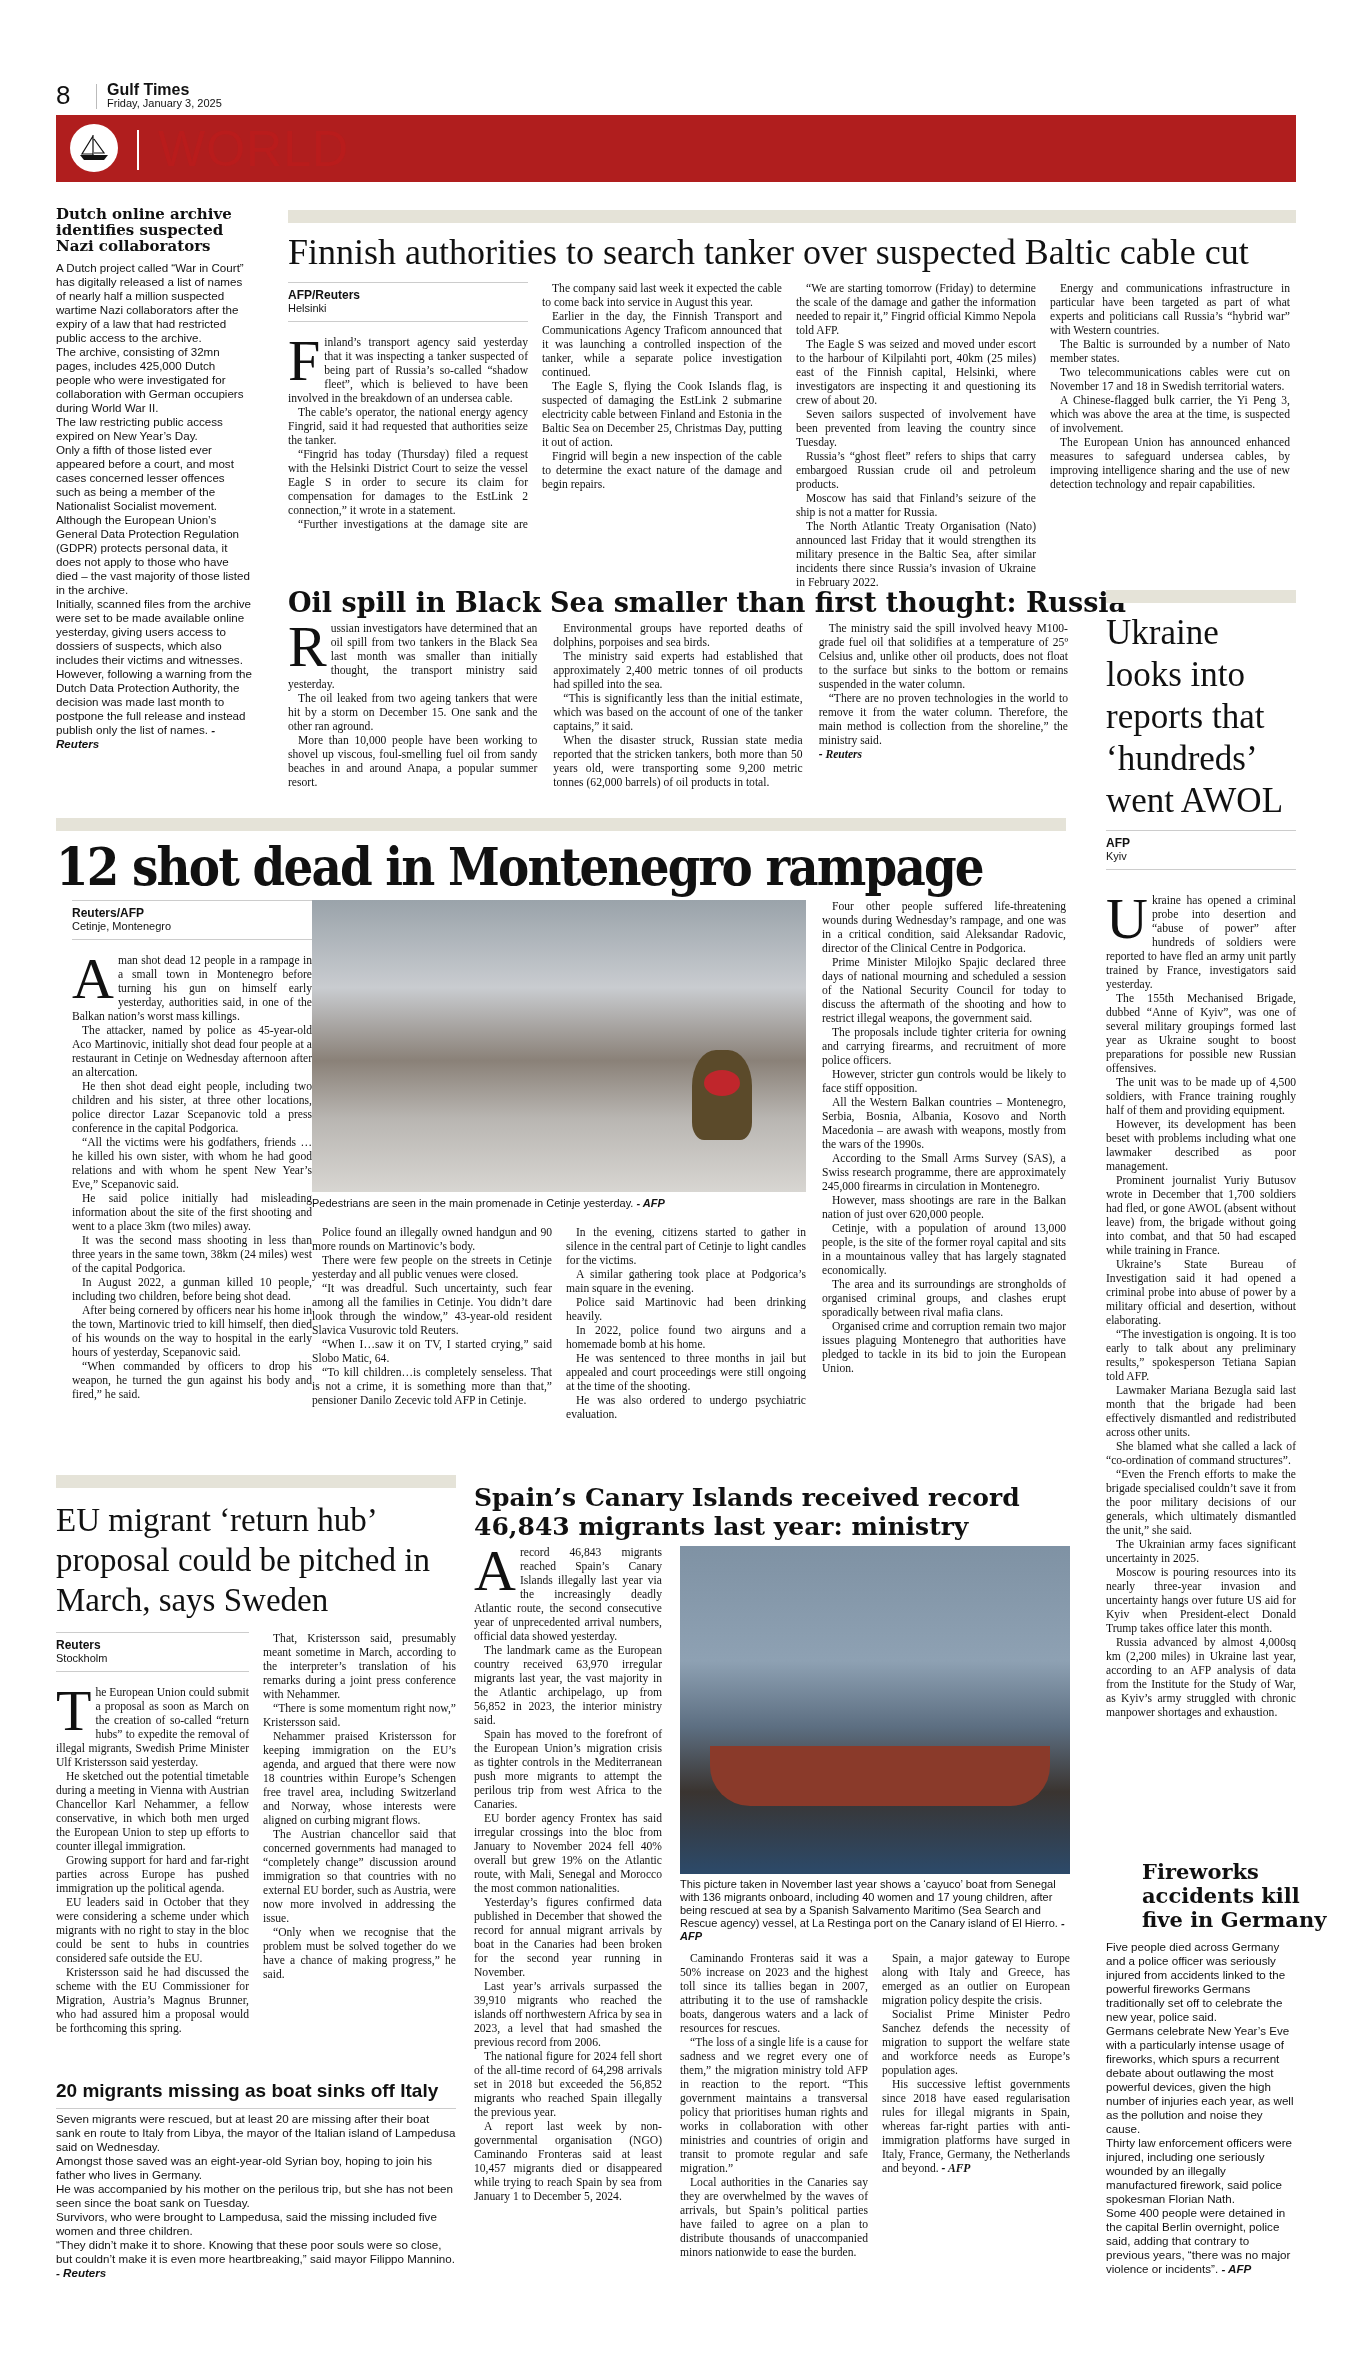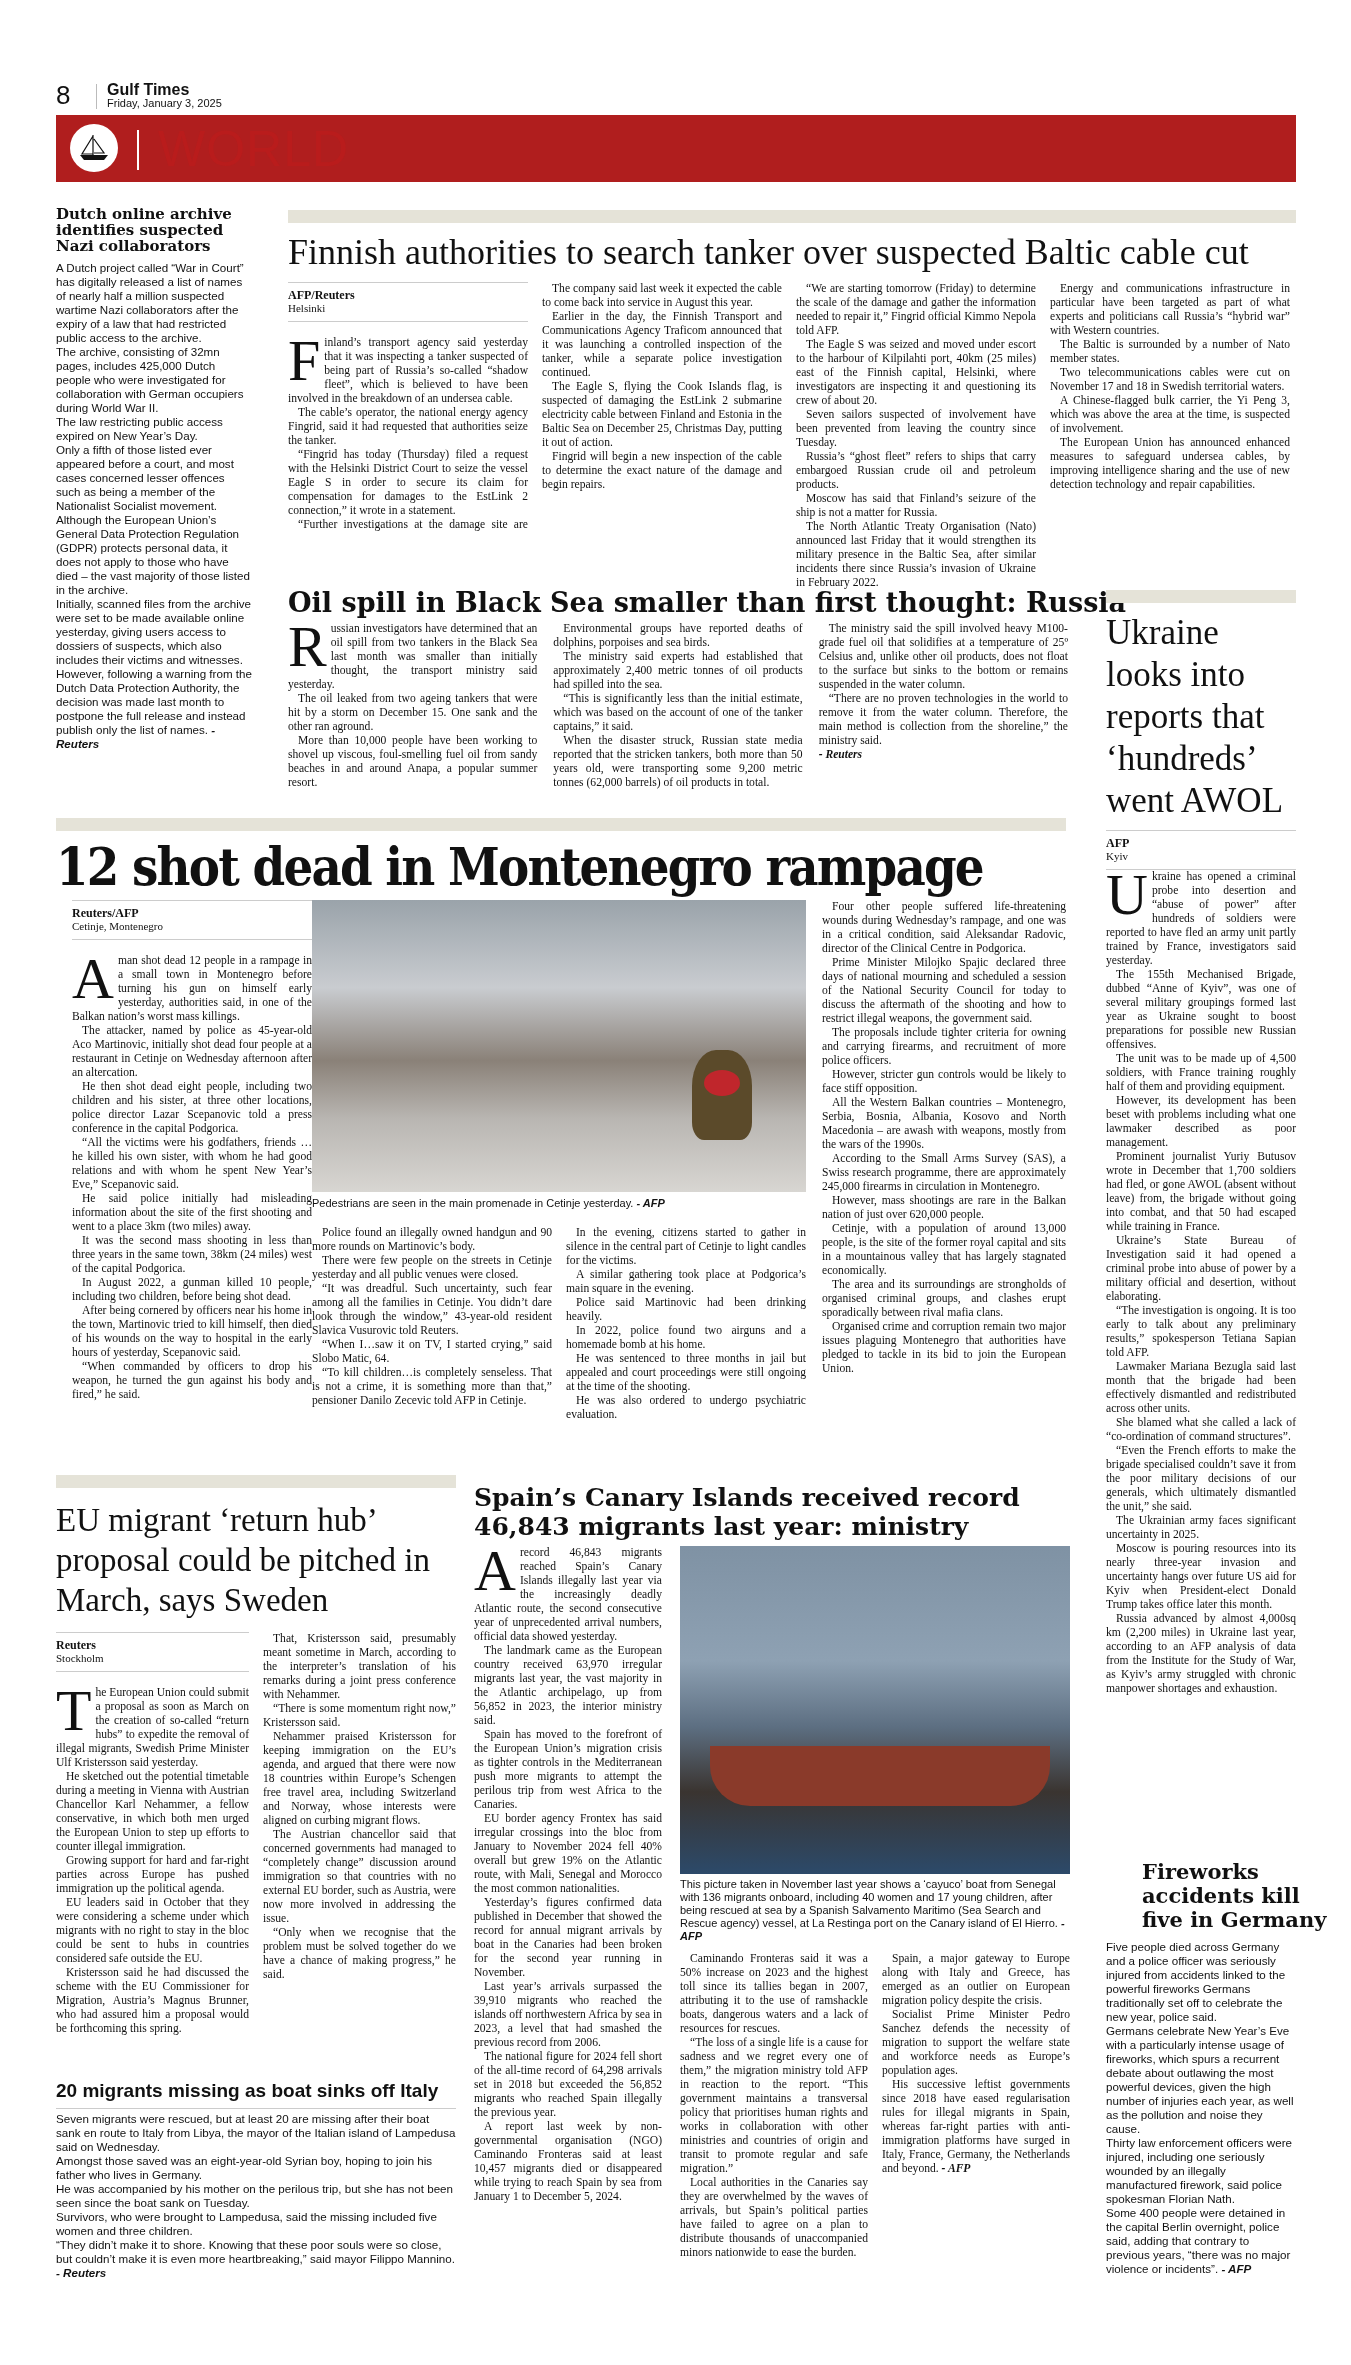--- a/index.html
+++ b/index.html
@@ -14,21 +14,21 @@
 .bannerbar{left:137px;top:130px;width:2px;height:40px;background:#fff}
 .section{left:158px;top:118px;font-family:"Liberation Sans",sans-serif;font-size:50px;font-weight:400;color:#b91c1c;letter-spacing:1px;line-height:62px}
 .greybar{background:#e5e3d8;height:13px}
 .hl-bold{font-family:"DejaVu Serif",serif;font-weight:bold;line-height:1.08}
 .hl-light{font-family:"Liberation Serif",serif;font-weight:normal;line-height:1.1}
 .brief p{font-family:"Liberation Sans",sans-serif;font-size:11.6px;line-height:14px}
 .col{font-family:"Liberation Serif",serif;font-size:11.6px;line-height:14px;text-align:justify;hyphens:auto}
 .col p{text-indent:10px}
 .col p.first{text-indent:0}
 .drop{float:left;font-family:"Liberation Serif",serif;font-size:58px;line-height:44px;padding-right:4px;padding-top:3px}
-.byline{border-top:1px solid #ccc;border-bottom:1px solid #ccc;padding:6px 0;font-family:Liberation Serif, serif;font-size:11px;line-height:13px}
+.byline{border-top:1px solid #ccc;border-bottom:1px solid #ccc;padding:6px 0;font-family:Liberation Sans, sans-serif;font-size:11px;line-height:13px}
 .byline b{font-size:12px}
 .caption{font-family:"Liberation Sans",sans-serif;font-size:11px;line-height:13px}
 .credit{font-weight:bold;font-style:italic}
 .photo1{background:linear-gradient(180deg,#9aa3aa 0%,#c9ccd0 30%,#8a8178 55%,#b9b6b2 75%,#d8d6d2 100%)}
 .photo2{background:linear-gradient(180deg,#7f92a4 0%,#8ea1b3 35%,#5d6f82 55%,#3a3430 75%,#2c4a6a 100%)}
 </style>
 </head>
 <body>
 
 <div class="abs pagenum">8</div>
@@ -105,21 +105,21 @@
   </div>
   <div class="col" style="width:250px">
     <p>The ministry said the spill involved heavy M100-grade fuel oil that solidifies at a temperature of 25º Celsius and, unlike other oil products, does not float to the surface but sinks to the bottom or remains suspended in the water column.</p>
     <p><span>“There are no proven technologies in the world to remove it from the water column. Therefore, the main method is collection from the shoreline,” the ministry said.</span><br><span class="credit">- Reuters</span></p>
   </div>
 </div>
 
 <div class="abs greybar" style="left:1106px;top:590px;width:190px"></div>
 <h1 class="abs hl-light" style="left:1106px;top:612px;width:190px;font-size:35px;line-height:42px">Ukraine looks into reports that ‘hundreds’ went AWOL</h1>
 <div class="abs col" style="left:1106px;top:830px;width:190px">
-  <div class="byline" style="margin-bottom:0"><b>AFP</b><br><span>Kyiv</span></div>
+  <div class="byline" style="margin-bottom:24px"><b>AFP</b><br><span>Kyiv</span></div>
   <p class="first"><span class="drop">U</span><span>kraine has opened a criminal probe into desertion and “abuse of power” after hundreds of soldiers were reported to have fled an army unit partly trained by France, investigators said yesterday.</span></p>
   <p>The 155th Mechanised Brigade, dubbed “Anne of Kyiv”, was one of several military groupings formed last year as Ukraine sought to boost preparations for possible new Russian offensives.</p>
   <p>The unit was to be made up of 4,500 soldiers, with France training roughly half of them and providing equipment.</p>
   <p>However, its development has been beset with problems including what one lawmaker described as poor management.</p>
   <p>Prominent journalist Yuriy Butusov wrote in December that 1,700 soldiers had fled, or gone AWOL (absent without leave) from, the brigade without going into combat, and that 50 had escaped while training in France.</p>
   <p>Ukraine’s State Bureau of Investigation said it had opened a criminal probe into abuse of power by a military official and desertion, without elaborating.</p>
   <p>“The investigation is ongoing. It is too early to talk about any preliminary results,” spokesperson Tetiana Sapian told AFP.</p>
   <p>Lawmaker Mariana Bezugla said last month that the brigade had been effectively dismantled and redistributed across other units.</p>
   <p>She blamed what she called a lack of “co-ordination of command structures”.</p>
   <p>“Even the French efforts to make the brigade specialised couldn’t save it from the poor military decisions of our generals, which ultimately dismantled the unit,” she said.</p>

